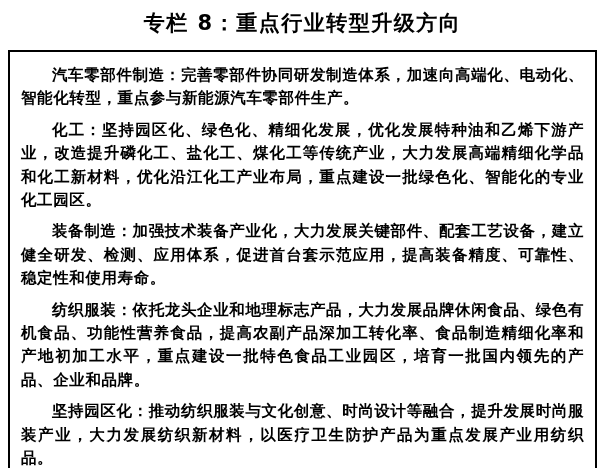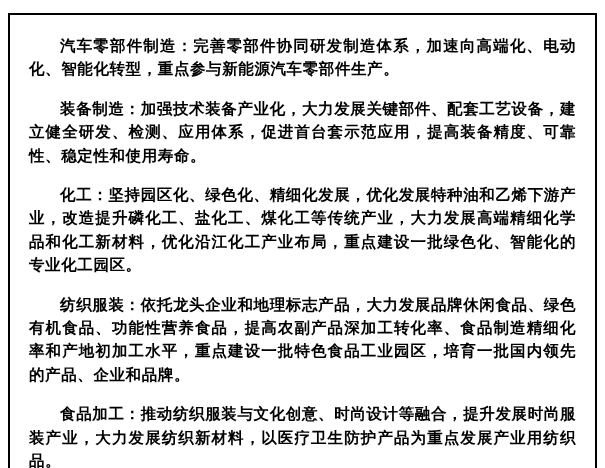--- a/index.html
+++ b/index.html
@@ -26,46 +26,47 @@
     color: #000000;
     white-space: nowrap;
   }
   .column-box {
     margin: 13px 8px 0 8px;
     border: 2px solid #000000;
     padding: 4px 3px 5px 3px;
     box-sizing: border-box;
   }
   .para {
-    margin: 16px;
+    margin: 8px;
     font-size: 15.5px;
     font-weight: bold;
     line-height: 23.4px;
     text-align: justify;
     text-justify: inter-character;
     text-indent: 2em;
     letter-spacing: 0.6px;
     color: #000000;
   }
   .lead {
     font-weight: 900;
   }
 </style>
 </head>
 <body>
 
 <div class="page">
+  <div class="doc-title">专栏 8：重点行业转型升级方向</div>
 
   <div class="column-box">
     <div id="box-paragraphs">
   <p class="para"><span class="lead">汽车零部件制造：</span><span class="ptext">完善零部件协同研发制造体系，加速向高端化、电动化、智能化转型，重点参与新能源汽车零部件生产。</span></p>
 
+  <p class="para"><span class="lead">化工：</span><span class="ptext">坚持园区化、绿色化、精细化发展，优化发展特种油和乙烯下游产业，改造提升磷化工、盐化工、煤化工等传统产业，大力发展高端精细化学品和化工新材料，优化沿江化工产业布局，重点建设一批绿色化、智能化的专业化工园区。</span></p>
+
   <p class="para"><span class="lead">装备制造：</span><span class="ptext">加强技术装备产业化，大力发展关键部件、配套工艺设备，建立健全研发、检测、应用体系，促进首台套示范应用，提高装备精度、可靠性、稳定性和使用寿命。</span></p>
-
-  <p class="para"><span class="lead">化工：</span><span class="ptext">坚持园区化、绿色化、精细化发展，优化发展特种油和乙烯下游产业，改造提升磷化工、盐化工、煤化工等传统产业，大力发展高端精细化学品和化工新材料，优化沿江化工产业布局，重点建设一批绿色化、智能化的专业化工园区。</span></p>
 
 
   <p class="para"><span class="lead">纺织服装：</span><span class="ptext">依托龙头企业和地理标志产品，大力发展品牌休闲食品、绿色有机食品、功能性营养食品，提高农副产品深加工转化率、食品制造精细化率和产地初加工水平，重点建设一批特色食品工业园区，培育一批国内领先的产品、企业和品牌。</span></p>
 
-  <p class="para"><span class="lead">食品加工：</span><span class="ptext">推动纺织服装与文化创意、时尚设计等融合，提升发展时尚服装产业，大力发展纺织新材料，以医疗卫生防护产品为重点发展产业用纺织品。</span></p>
+  <p class="para"><span class="lead">坚持园区化：</span><span class="ptext">推动纺织服装与文化创意、时尚设计等融合，提升发展时尚服装产业，大力发展纺织新材料，以医疗卫生防护产品为重点发展产业用纺织品。</span></p>
 </div>
   </div>
 </div>
 
 </body></html>

